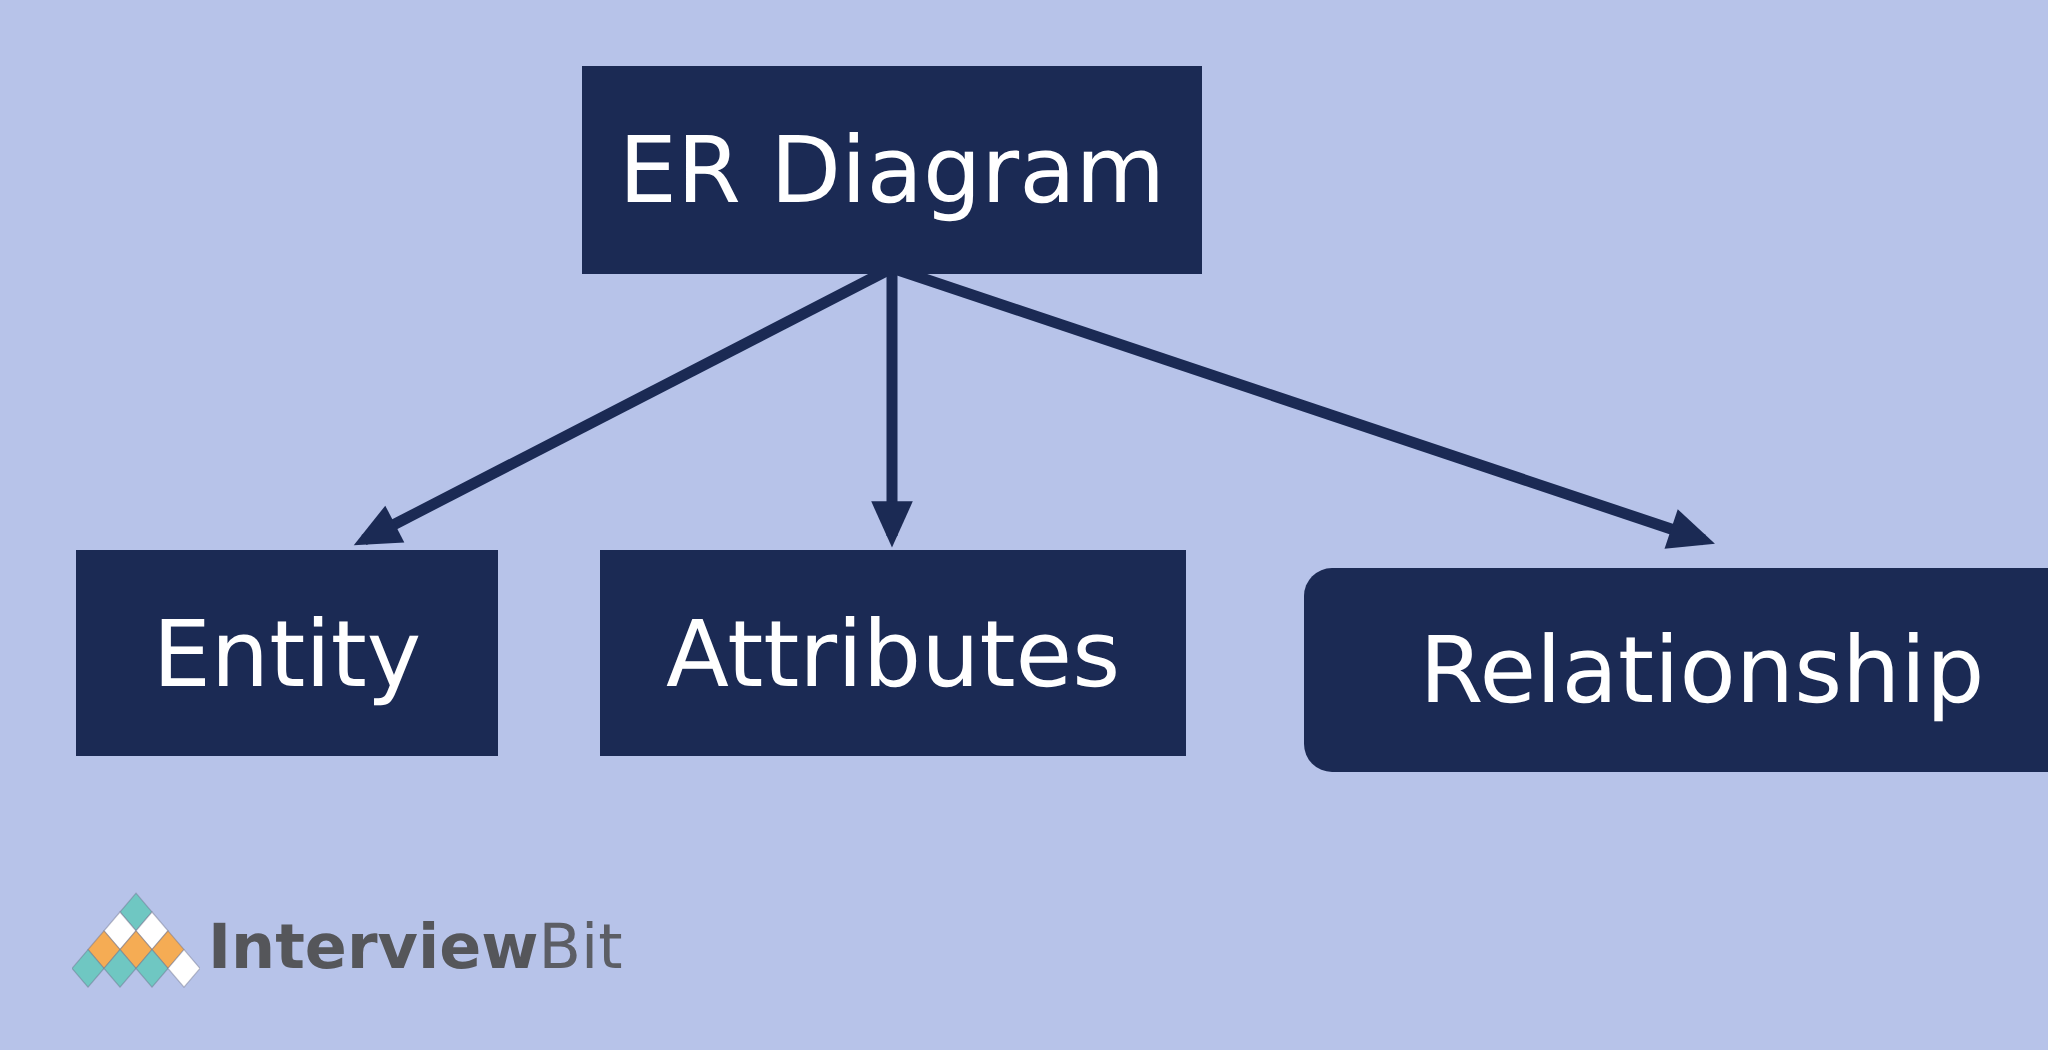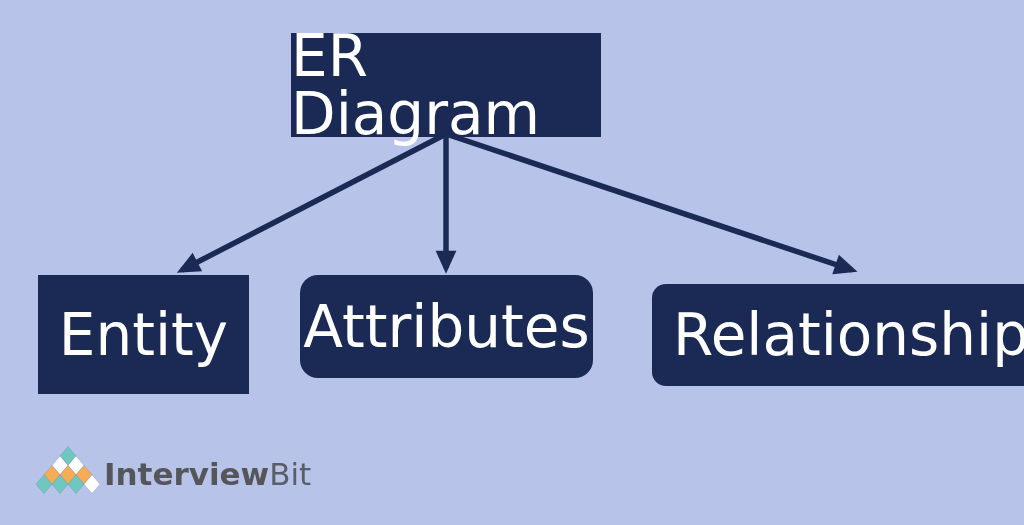--- a/index.html
+++ b/index.html
@@ -15,26 +15,26 @@
   }
   .canvas{
     position:relative;width:1024px;height:525px;
     background:var(--bg);
   }
   .node{
     position:absolute;
     background:var(--navy);
     color:var(--node-text);
     display:flex;align-items:center;justify-content:center;
-    font-size:58px;font-weight:400;letter-spacing:0px;
+    font-size:46px;font-weight:400;letter-spacing:0px;
     line-height:1;
   }
   .node-root   {left:291px;top:33px; width:310px;height:104px;}
-  .node-entity {left:38px; top:275px;width:211px;height:119px;}
-  .node-attrs  {left:300px;top:275px;width:293px;height:103px;border-radius:18px;}
+  .node-entity {left:38px; top:275px;width:211px;height:103px;}
+  .node-attrs  {left:300px;top:275px;width:293px;height:103px;}
   .node-rel    {left:652px;top:284px;width:398px;height:102px;border-radius:14px;}
   svg.arrows{
     position:absolute;left:0;top:0;width:1024px;height:525px;
     pointer-events:none;
   }
   svg.arrows line{stroke:var(--navy);stroke-width:5.5px;}
   .logo{
     position:absolute;left:36px;top:446px;
     display:flex;align-items:center;gap:4px;
   }

